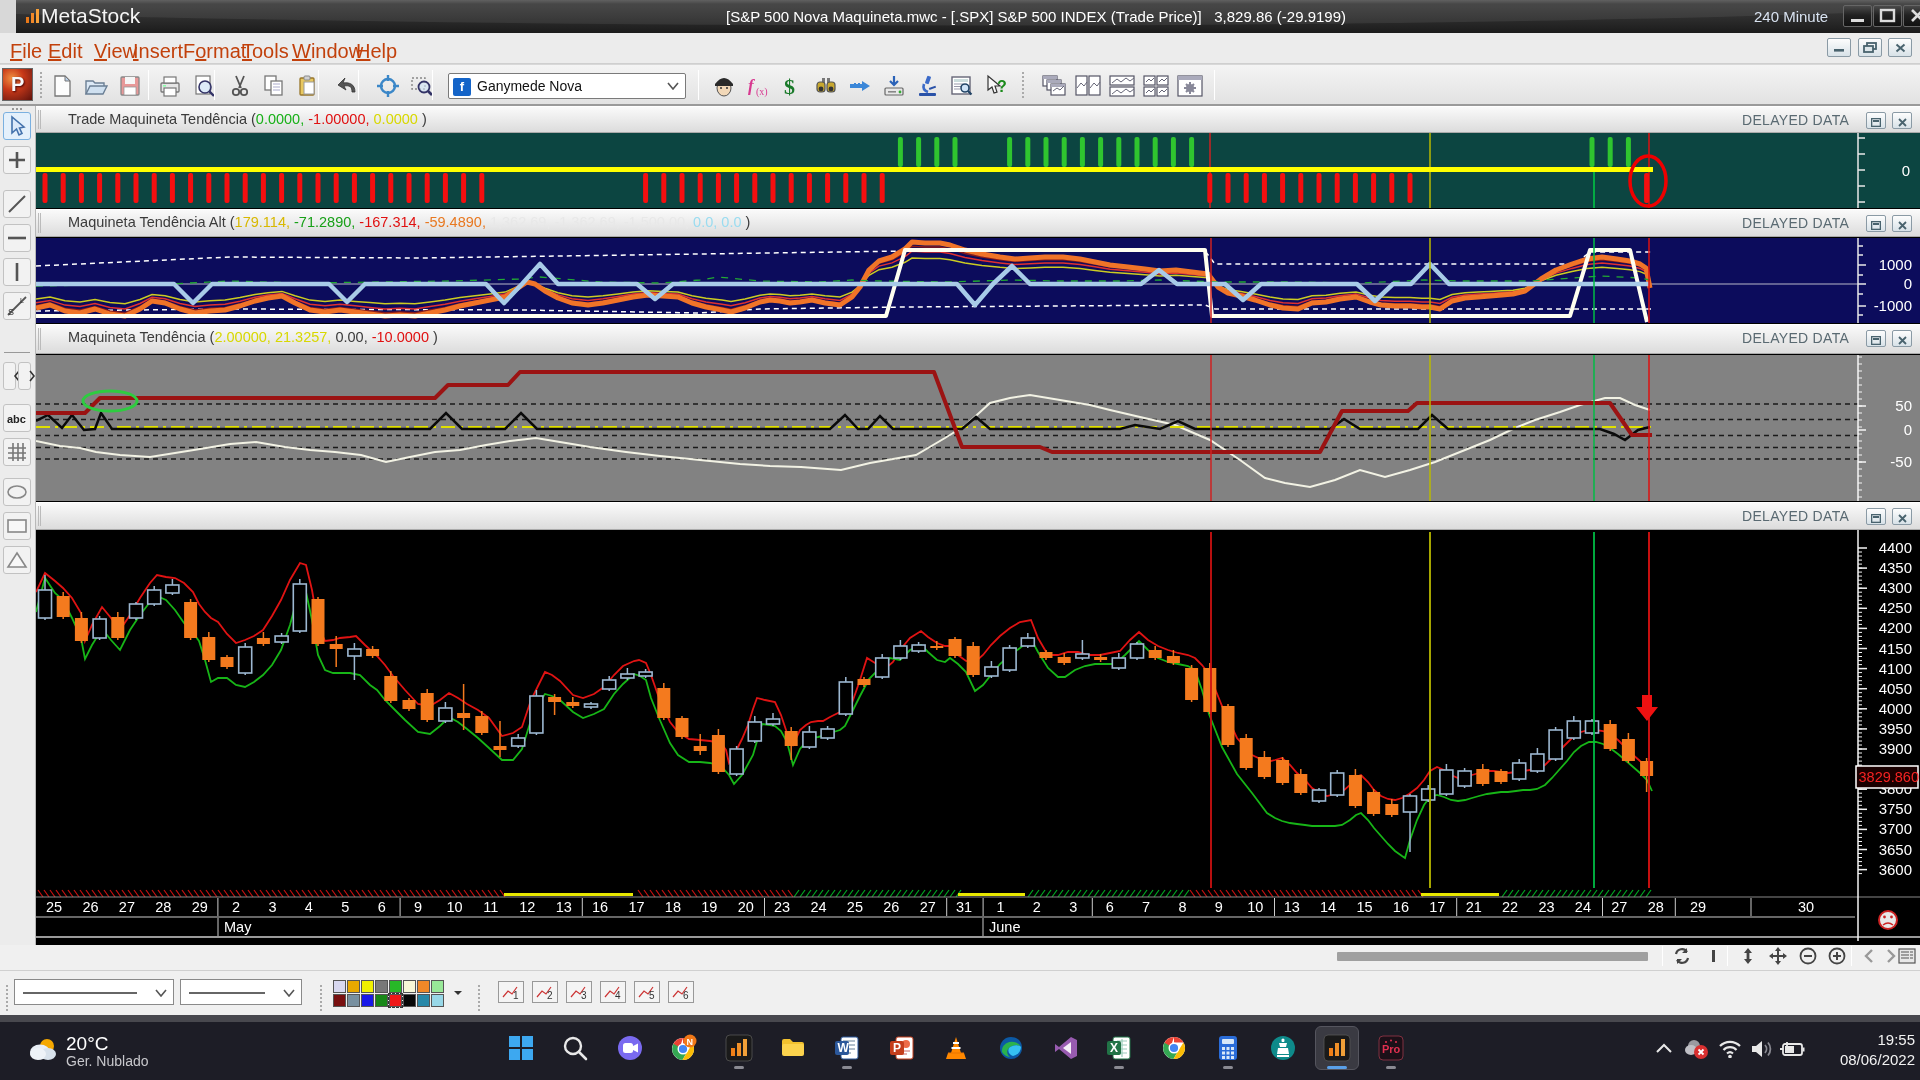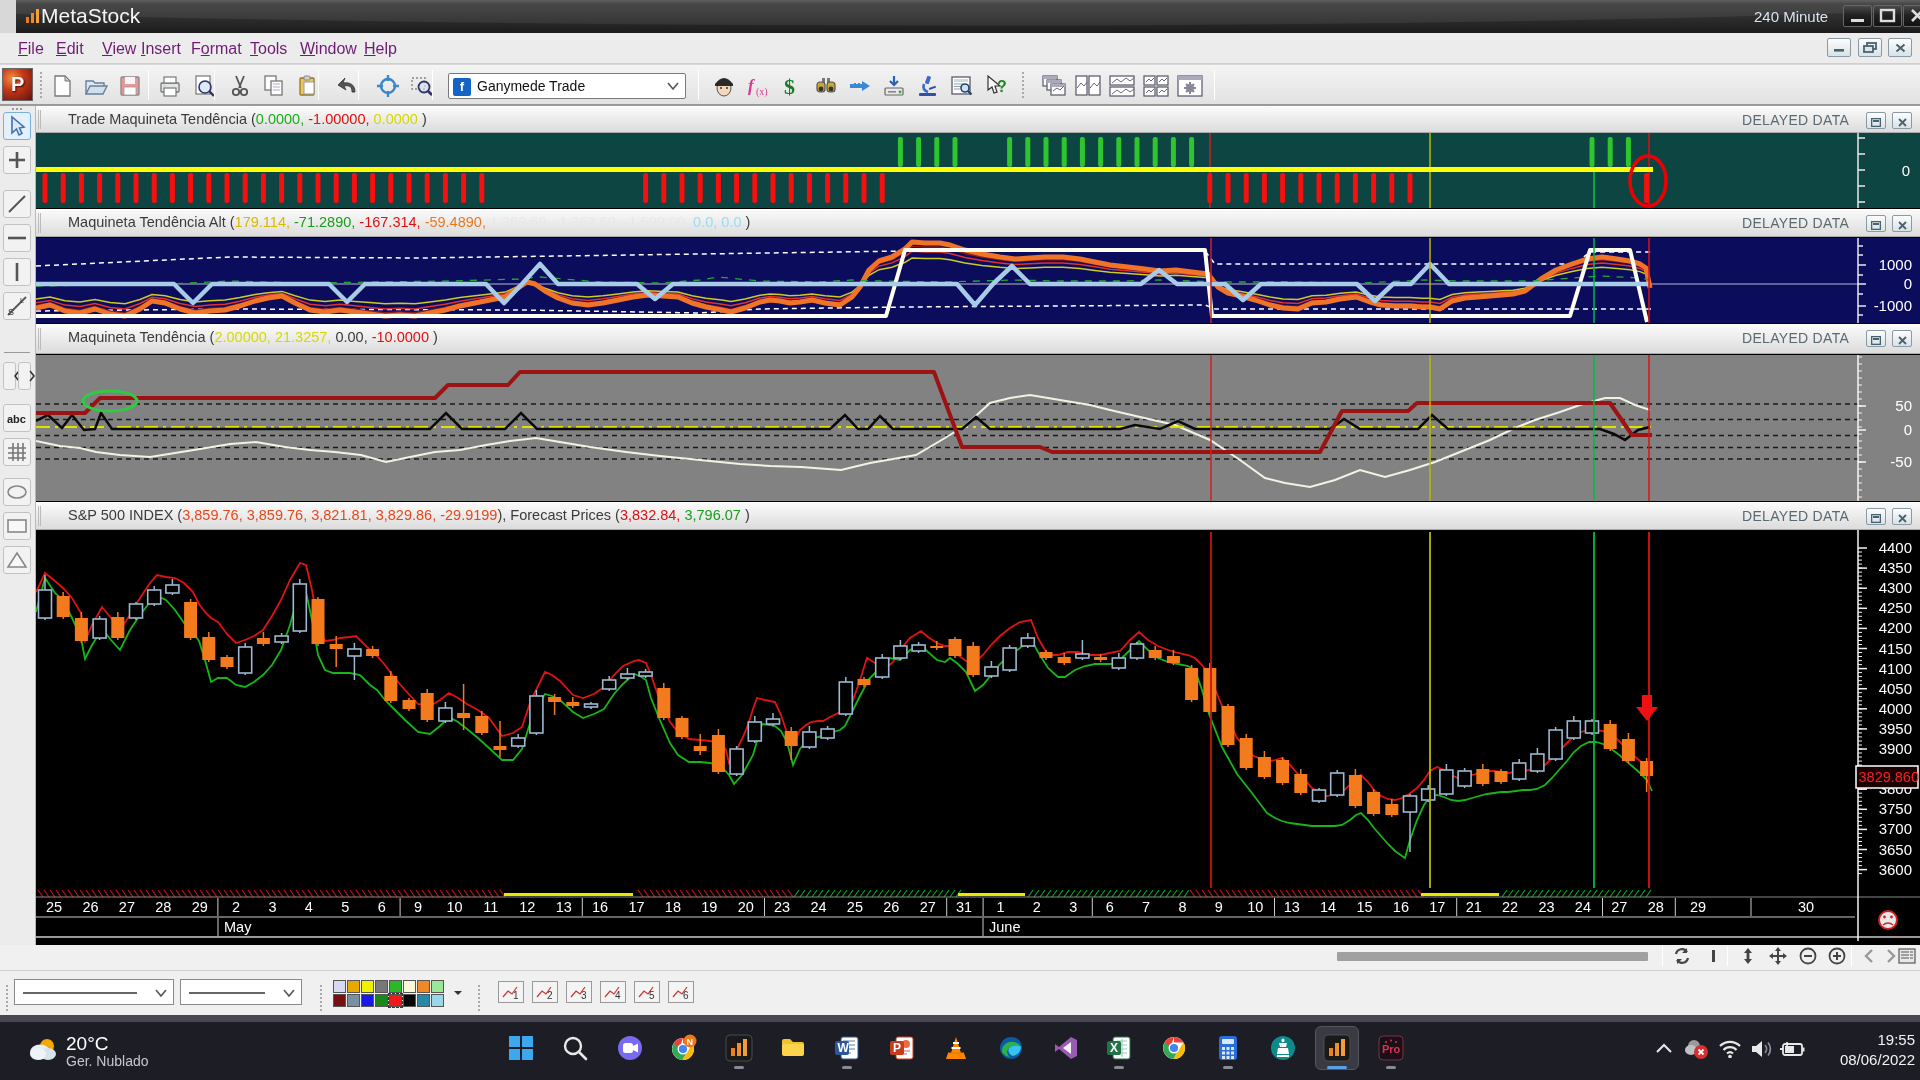--- a/index.html
+++ b/index.html
@@ -2,21 +2,21 @@
 <html><head><meta charset="utf-8"><style>
 * { margin:0; padding:0; box-sizing:border-box; }
 html,body { width:1920px; height:1080px; overflow:hidden; background:#d8d8d8; font-family:"Liberation Sans",sans-serif; }
 #titlebar { position:absolute; left:0; top:0; width:1920px; height:33px; background:linear-gradient(#555 0%,#3a3a3a 12%,#2d2d2d 55%,#1b1b1b 100%);margin-left:16px; }
 #titlebar .gloss { position:absolute; left:0; top:0; width:100%; height:100%; }
 #logo { position:absolute; left:10px; top:4px; color:#f4f4f4; font-size:21px; letter-spacing:0px; }
 #titletext { position:absolute; left:710px; top:8px; color:#fff; font-size:15px; }
 #period { position:absolute; left:1738px; top:8px; color:#d8e2f0; font-size:15px; }
 .twbtn { position:absolute; top:5px; width:29px; height:22px; background:linear-gradient(#4a4a4a,#222 45%,#111); border:1px solid #666; border-radius:2px; }
 #menubar { position:absolute; left:0; top:33px; width:1920px; height:31px; background:#ececec; border-bottom:1px solid #cfcfcf; }
-.mi { position:absolute; top:7px; font-size:16px; color:#701a75;margin-left:8px; }
+.mi { position:absolute; top:7px; font-size:20px; color:#c2410c; }
 #toolbar { position:absolute; left:0; top:65px; width:1920px; height:41px; background:linear-gradient(#f4f4f4,#e2e2e2); border-bottom:2px solid #9a9a9a; }
 .ti { position:absolute; }
 .ti svg { width:100%; height:100%; }
 .vsep { position:absolute; width:1px; background:#b0b0b0; border-right:1px solid #fff; }
 .grip { position:absolute; width:4px; height:26px; border-left:2px dotted #aaa; }
 #leftbar { position:absolute; left:0; top:106px; width:36px; height:871px; background:#ececec; border-right:1px solid #b8b8b8; }
 .lbtn { position:absolute; left:3px; width:28px; height:28px; background:#f2f2f2; border:1px solid #c2c2c2; border-radius:3px; }
 .lbtn svg { width:24px; height:24px; margin:1px; }
 .lbtn.sel { background:#e4f0fb; border:1.5px solid #7ab0e0; }
 #client { position:absolute; left:36px; top:106px; width:1884px; height:839px; background:#000; }
@@ -35,20 +35,21 @@
 <body>
 <div id="titlebar">
   <svg class="gloss" viewBox="0 0 1920 33" preserveAspectRatio="none">
       <path d="M0 0 H1920 V10 C1400 30 600 30 0 14 Z" fill="#ffffff" fill-opacity="0.07"></path>
     </svg>
   <div id="logo"><svg width="13" height="14" viewBox="0 0 13 14" style="margin-right:2px">
         <rect x="0" y="8" width="3" height="6" fill="#e87818"></rect>
         <rect x="5" y="4" width="3" height="10" fill="#f08828"></rect>
         <rect x="10" y="0" width="3" height="14" fill="#f8a038"></rect>
       </svg>MetaStock</div>
+  <div id="titletext">[S&amp;P 500 Nova Maquineta.mwc - [.SPX] S&amp;P 500 INDEX (Trade Price)]&nbsp;&nbsp;&nbsp;3,829.86 (-29.9199)</div>
   <div id="period">240 Minute</div>
   <div class="twbtn" style="left:1827px"><svg width="27" height="20" viewBox="0 0 27 20">
         <rect x="7" y="13" width="13" height="3" fill="#ddd"></rect>
       </svg></div>
   <div class="twbtn" style="left:1857px"><svg width="27" height="20" viewBox="0 0 27 20">
         <rect x="7" y="4" width="13" height="11" fill="none" stroke="#ddd" stroke-width="2.4"></rect>
       </svg></div>
   <div class="twbtn" style="left:1887px"><svg width="27" height="20" viewBox="0 0 27 20">
         <path d="M8 4 L19 15 M19 4 L8 15" stroke="#ddd" stroke-width="2.6"></path>
       </svg></div>
@@ -131,21 +132,21 @@
         <circle cx="14" cy="13" r="5.5" fill="#cfe3f7" fill-opacity="0.6" stroke="#336" stroke-width="1.8"></circle>
         <line x1="18" y1="17" x2="22" y2="21" stroke="#336" stroke-width="2.6"></line>
       </svg></div>
     <div class="vsep" style="left:148px;top:5px;height:30px"></div>
     <div class="vsep" style="left:214px;top:5px;height:30px"></div>
     <div class="vsep" style="left:318px;top:5px;height:30px"></div>
     <div class="vsep" style="left:358px;top:5px;height:30px"></div>
     <div class="vsep" style="left:432px;top:5px;height:30px"></div>
     <div style="position:absolute;left:448px;top:8px;width:238px;height:26px;background:#fff;border:1px solid #7a7a7a;border-radius:2px">
       <div style="position:absolute;left:4px;top:4px;width:18px;height:18px;background:#1464c8;border-radius:2px;color:#fff;font-weight:bold;font-size:13px;text-align:center;line-height:18px">f</div>
-      <span style="position:absolute;left:28px;top:4px;font-size:14px;color:#111">Ganymede Trade</span>
+      <span style="position:absolute;left:28px;top:4px;font-size:14px;color:#111">Ganymede Nova</span>
       <svg style="position:absolute;right:6px;top:8px" width="12" height="8" viewBox="0 0 12 8">
         <path d="M1 1 L6 7 L11 1" stroke="#555" stroke-width="1.6" fill="none"></path>
       </svg>
     </div>
     <div class="ti" style="left:712px;top:9px;width:24px;height:24px"><svg viewBox="0 0 24 24">
         <ellipse cx="12" cy="14" rx="7" ry="8" fill="#f2d8b8" stroke="#555" stroke-width="1"></ellipse>
         <path d="M3 10 q9 -12 18 0 z" fill="#2a2a2a"></path>
         <path d="M3 10 h18 v2 h-18 z" fill="#2a2a2a"></path>
         <circle cx="9" cy="14" r="1" fill="#333"></circle>
         <circle cx="15" cy="14" r="1" fill="#333"></circle>
@@ -469,21 +470,20 @@
     <line x1="1822" y1="100" x2="1826" y2="100" stroke="#f4f4f4" stroke-width="1"></line>
     <line x1="1822" y1="107" x2="1826" y2="107" stroke="#f4f4f4" stroke-width="1"></line>
     <line x1="1822" y1="114" x2="1826" y2="114" stroke="#f4f4f4" stroke-width="1"></line>
     <line x1="1822" y1="121" x2="1826" y2="121" stroke="#f4f4f4" stroke-width="1"></line>
     <line x1="1822" y1="128" x2="1826" y2="128" stroke="#f4f4f4" stroke-width="1"></line>
     <line x1="1822" y1="135" x2="1826" y2="135" stroke="#f4f4f4" stroke-width="1"></line>
     <line x1="1822" y1="142" x2="1826" y2="142" stroke="#f4f4f4" stroke-width="1"></line>
   </svg>
 <div class="phdr" style="top:502px;height:28px">
 <div class="phdr-grip"></div>
-<div class="phdr-title"><span style="color:#3b3b3b">S&amp;P 500 INDEX (</span><span style="color:#e84818">3,859.76, 3,859.76, 3,821.81, 3,829.86, -29.9199</span><span style="color:#3b3b3b">), Forecast Prices (</span><span style="color:#e01010">3,832.84,</span><span style="color:#18a018"> 3,796.07</span><span style="color:#3b3b3b"> )</span></div>
 <div class="phdr-right"><span class="dd">DELAYED DATA</span>
 <span class="wbtn"><svg width="10" height="9" viewBox="0 0 10 9">
           <rect x="0.5" y="0.5" width="9" height="8" fill="none" stroke="#49636e" stroke-width="1.6"></rect>
           <rect x="2" y="2" width="6" height="2" fill="#49636e"></rect>
         </svg></span>
 <span class="wbtn"><svg width="9" height="9" viewBox="0 0 9 9">
           <path d="M1 1 L8 8 M8 1 L1 8" stroke="#49636e" stroke-width="1.8"></path>
         </svg></span>
 </div>
   </div>

